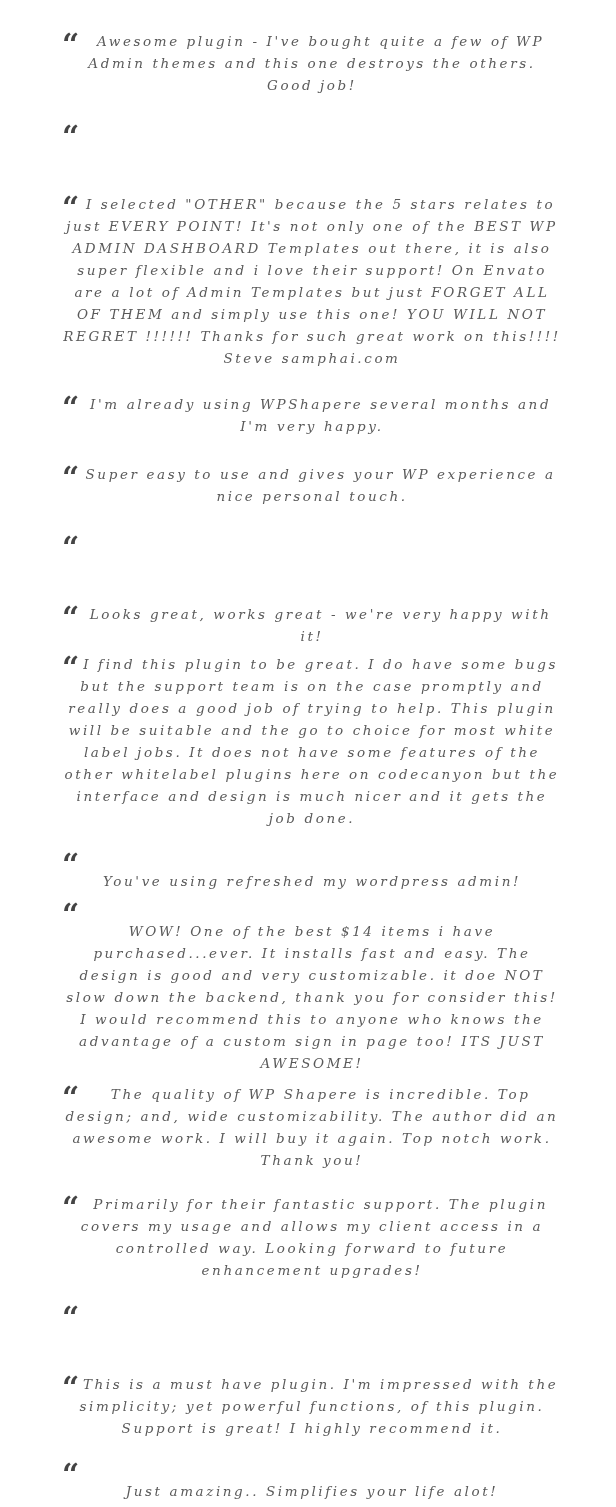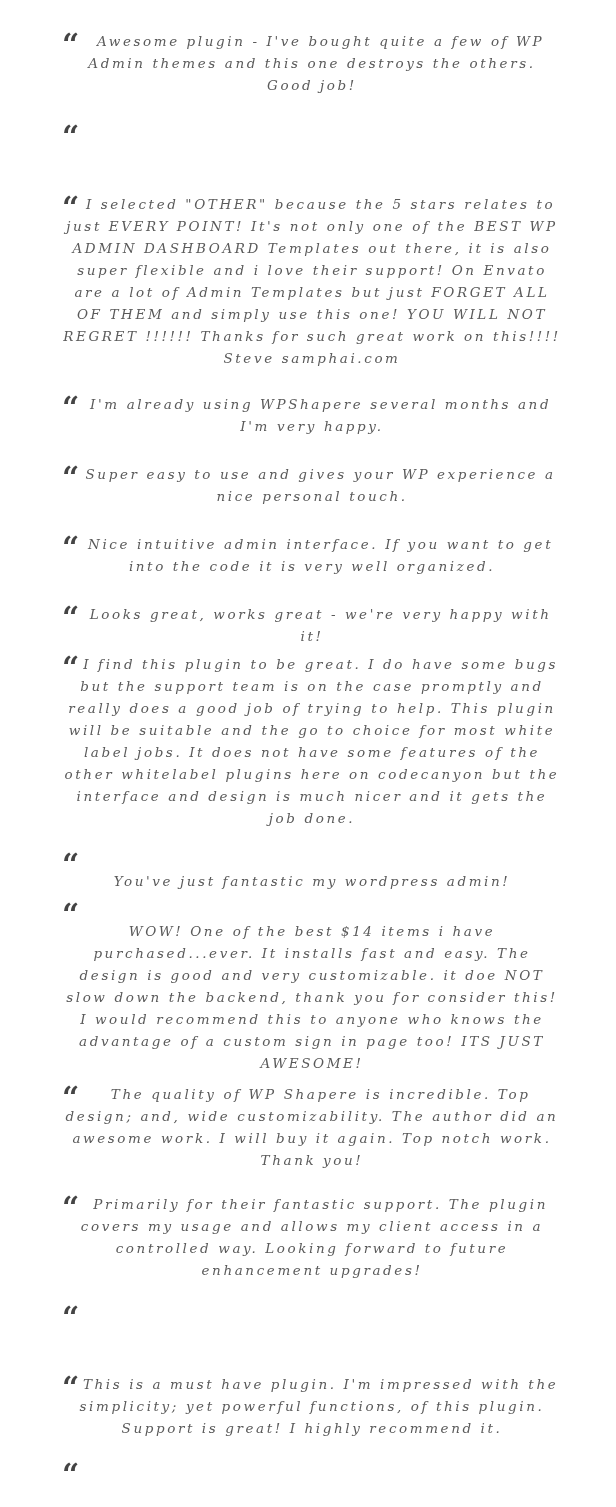--- a/index.html
+++ b/index.html
@@ -52,23 +52,23 @@
   </style>
 </head>
 <body>
 
 <div class="reviews" id="reviews">
     <div class="review" style="position: absolute; left: 0px; width: 500px; top: 0px;"><span class="quote-mark">“</span><span class="review-text">Awesome plugin - I've bought quite a few of WP Admin themes and this one destroys the others. Good job!</span></div>
     <div class="review" style="position: absolute; left: 0px; width: 500px; top: 92px;"><span class="quote-mark">“</span></div>
     <div class="review" style="position: absolute; left: 0px; width: 500px; top: 163px;"><span class="quote-mark">“</span><span class="review-text">I selected "OTHER" because the 5 stars relates to just EVERY POINT! It's not only one of the BEST WP ADMIN DASHBOARD Templates out there, it is also super flexible and i love their support! On Envato are a lot of Admin Templates but just FORGET ALL OF THEM and simply use this one! YOU WILL NOT REGRET !!!!!! Thanks for such great work on this!!!! Steve samphai.com</span></div>
     <div class="review" style="position: absolute; left: 0px; width: 500px; top: 363px;"><span class="quote-mark">“</span><span class="review-text">I'm already using WPShapere several months and I'm very happy.</span></div>
     <div class="review" style="position: absolute; left: 0px; width: 500px; top: 433px;"><span class="quote-mark">“</span><span class="review-text">Super easy to use and gives your WP experience a nice personal touch.</span></div>
-    <div class="review" style="position: absolute; left: 0px; width: 500px; top: 503px;"><span class="quote-mark">“</span><span class="review-text">Nice intuitive admin interface. If you want to get into the code it is very well organized.</span></div>
+    <div class="review" style="position: absolute; left: 0px; width: 500px; top: 503px;"><span class="quote-mark">“</span></div>
     <div class="review" style="position: absolute; left: 0px; width: 500px; top: 573px;"><span class="quote-mark">“</span><span class="review-text">Looks great, works great - we're very happy with it!</span></div>
     <div class="review" style="position: absolute; left: 0px; width: 500px; top: 623px;"><span class="quote-mark">“</span><span class="review-text">I find this plugin to be great. I do have some bugs but the support team is on the case promptly and really does a good job of trying to help. This plugin will be suitable and the go to choice for most white label jobs. It does not have some features of the other whitelabel plugins here on codecanyon but the interface and design is much nicer and it gets the job done.</span></div>
-    <div class="review block" style="position: absolute; left: 0px; width: 500px; top: 820px;"><span class="quote-mark">“</span><span class="review-text">You've just fantastic my wordpress admin!</span></div>
+    <div class="review block" style="position: absolute; left: 0px; width: 500px; top: 820px;"><span class="quote-mark">“</span><span class="review-text">You've using refreshed my wordpress admin!</span></div>
     <div class="review block" style="position: absolute; left: 0px; width: 500px; top: 870px;"><span class="quote-mark">“</span><span class="review-text">WOW! One of the best $14 items i have purchased...ever. It installs fast and easy. The design is good and very customizable. it doe NOT slow down the backend, thank you for consider this! I would recommend this to anyone who knows the advantage of a custom sign in page too! ITS JUST AWESOME!</span></div>
     <div class="review" style="position: absolute; left: 0px; width: 500px; top: 1053px;"><span class="quote-mark">“</span><span class="review-text">The quality of WP Shapere is incredible. Top design; and, wide customizability. The author did an awesome work. I will buy it again. Top notch work. Thank you!</span></div>
     <div class="review" style="position: absolute; left: 0px; width: 500px; top: 1163px;"><span class="quote-mark">“</span><span class="review-text">Primarily for their fantastic support. The plugin covers my usage and allows my client access in a controlled way. Looking forward to future enhancement upgrades!</span></div>
     <div class="review" style="position: absolute; left: 0px; width: 500px; top: 1273px;"><span class="quote-mark">“</span></div>
     <div class="review" style="position: absolute; left: 0px; width: 500px; top: 1343px;"><span class="quote-mark">“</span><span class="review-text">This is a must have plugin. I'm impressed with the simplicity; yet powerful functions, of this plugin. Support is great! I highly recommend it.</span></div>
-    <div class="review block" style="position: absolute; left: 0px; width: 500px; top: 1430px;"><span class="quote-mark">“</span></div>
+    <div class="review block" style="position: absolute; left: 0px; width: 500px; top: 1430px;"><span class="quote-mark">“</span><span class="review-text">Just amazing.. Simplifies your life alot!</span></div>
   </div>
 
 </body></html>

